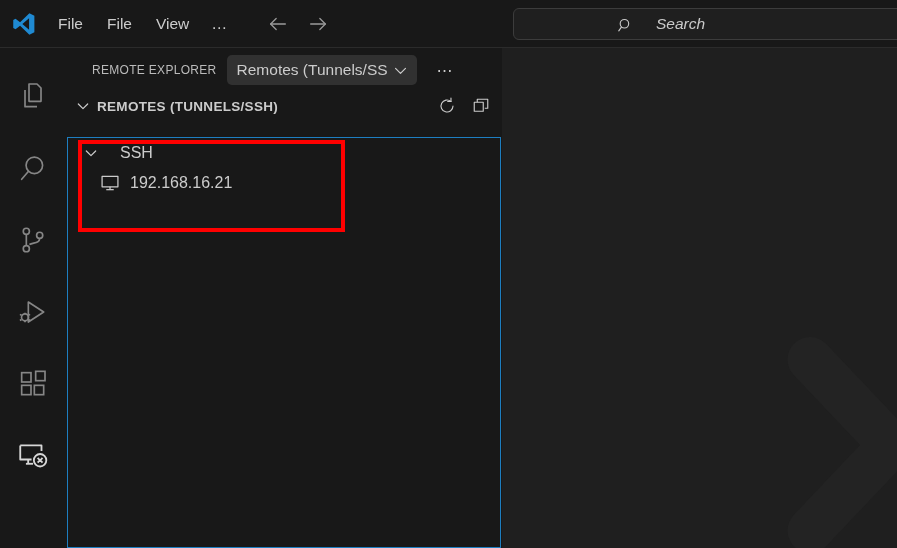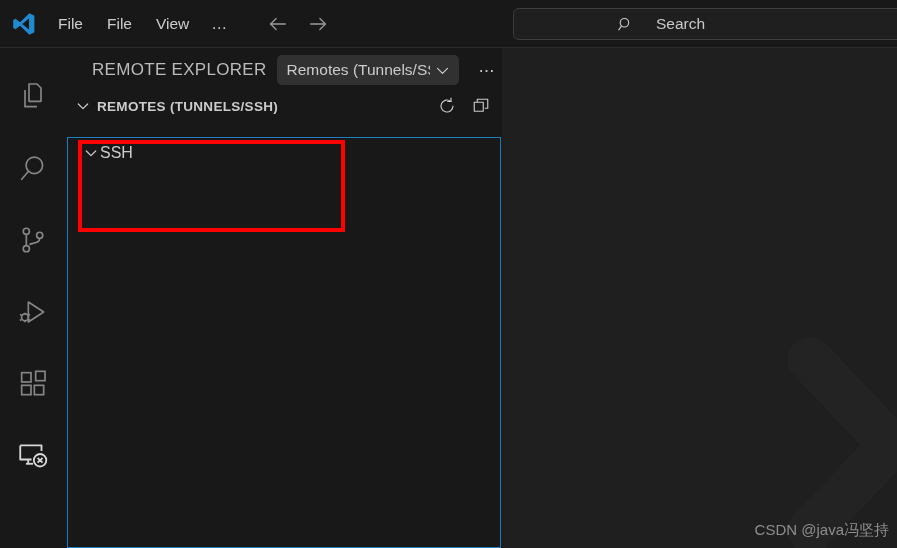--- a/index.html
+++ b/index.html
@@ -81,23 +81,24 @@
     height: 32px;
     background: #1f1f1f;
     border: 1px solid #3c3c3c;
     border-radius: 6px;
     display: flex;
     align-items: center;
     justify-content: center;
   }
   .searchbar-inner {
     display: flex;
-    align-items: center;
+    align-items: flex-end;
     gap: 22px;
     transform: translateX(-48px);
+    font-style: italic;
   }
   .search-label {
     color: #c9c9c9;
     font-size: 15.5px;
     line-height: 20px;
   }
 
   
   .activitybar {
     position: absolute;
@@ -129,21 +130,21 @@
 
   .pane-title-row {
     height: 44px;
     display: flex;
     align-items: center;
     padding-left: 27px;
     gap: 10px;
   }
   .pane-title {
     color: #bbbbbb;
-    font-size: 17px;
+    font-size: 12px;
     letter-spacing: 0.3px;
     white-space: nowrap;
   }
 
   .view-dropdown {
     height: 30px;
     background: #313131;
     border-radius: 5px;
     display: flex;
     align-items: center;
@@ -195,21 +196,21 @@
     height: 411px;
     border: 1px solid #1d7ec0;
     background: #181818;
   }
 
   .tree-row {
     height: 30px;
     display: flex;
     align-items: center;
     padding-left: 14px;
-    gap: 0;
+    gap: 20px;
   }
   .tree-row.child { padding-left: 32px; gap: 10px; }
 
   .twisty { width: 18px; color: #cccccc; display:flex; align-items:center; justify-content:center; }
   .tree-label { color: #cccccc; font-size: 16px; white-space: nowrap; }
   .tree-icon { color: #cccccc; display: flex; align-items: center; }
 
   
   .editor {
     position: absolute;
@@ -408,28 +409,37 @@
 
       <div class="tree-row">
         <span class="twisty">
           <svg width="16" height="16" viewBox="0 0 24 24" fill="none" stroke="currentColor" stroke-width="1.8" stroke-linecap="round" stroke-linejoin="round">
             <polyline points="5,9 12,16 19,9"></polyline>
           </svg>
         </span>
         <span class="tree-label">SSH</span>
       </div>
 
+      <div class="tree-row child">
+        <span class="tree-icon">
+          <svg width="20" height="20" viewBox="0 0 24 24" fill="none" stroke="currentColor" stroke-width="1.5" stroke-linejoin="round">
+            <rect x="2.5" y="4" width="19" height="12.5"></rect>
+            <line x1="12" y1="16.5" x2="12" y2="19.5"></line>
+            <line x1="7.5" y1="20" x2="16.5" y2="20"></line>
+          </svg>
+        </span>
+        <span class="tree-label">192.168.16.21</span>
+      </div>
 
     </div>
   </div>
 
   <div class="editor">
     <span class="bg-chevron">
       <svg width="150" height="230" viewBox="0 0 100 150" fill="none" stroke="currentColor" stroke-width="30" stroke-linecap="round" stroke-linejoin="round">
         <polyline points="18,18 72,75 18,132"></polyline>
       </svg>
     </span>
-    <div class="watermark">CSDN @java冯坚持</div>
   </div>
 
   <div class="annotation-box"></div>
 
 </div>
 
 </body></html>

